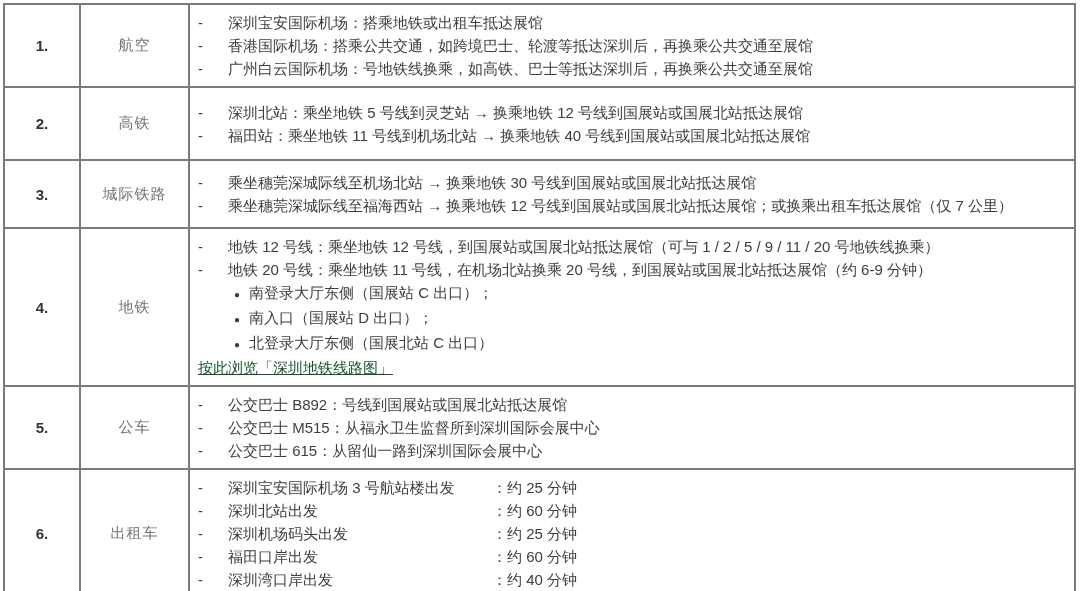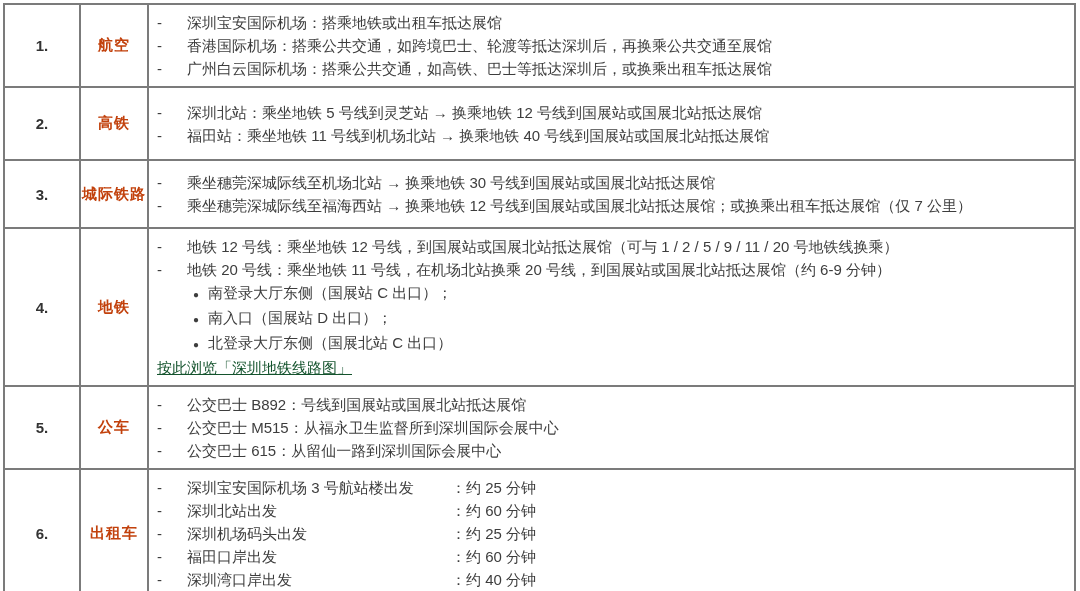--- a/index.html
+++ b/index.html
@@ -21,21 +21,21 @@
     border-collapse: collapse;
     table-layout: fixed;
     color: #3d3d3d;
     font-size: 15px;
   }
   table.transport td {
     border: 2px solid #7b7b7b;
     vertical-align: middle;
   }
   td.num-cell   { width: 76px; text-align: center; font-weight: bold; color: #333; }
-  td.cat-cell   { width: 68px; text-align: center; font-weight: bold; color: #c2410c; letter-spacing: 1px; }
+  td.cat-cell   { width: 109px; text-align: center; font-weight: normal; color: #737373; letter-spacing: 1px; }
   td.content-cell { padding: 6px 10px 6px 8px; }
 
   tr.r1 td { height: 83px; }
   tr.r2 td { height: 73px; }
   tr.r3 td { height: 68px; }
   tr.r4 td { height: 153px; }
   tr.r5 td { height: 73px; }
   tr.r6 td { height: 121px; }
 
   .line {
@@ -70,21 +70,21 @@
         <div class="line">
           <span class="dash">-</span>
           <span>深圳宝安国际机场：搭乘地铁或出租车抵达展馆</span>
         </div>
         <div class="line">
           <span class="dash">-</span>
           <span>香港国际机场：搭乘公共交通，如跨境巴士、轮渡等抵达深圳后，再换乘公共交通至展馆</span>
         </div>
         <div class="line">
           <span class="dash">-</span>
-          <span>广州白云国际机场：搭乘公共交通，如高铁、巴士等抵达深圳后，或换乘出租车抵达展馆</span>
+          <span>广州白云国际机场：号地铁线换乘，如高铁、巴士等抵达深圳后，再换乘公共交通至展馆</span>
         </div>
       </td>
     </tr>
 
     <tr class="r2">
       <td class="num-cell">2.</td>
       <td class="cat-cell">高铁</td>
       <td class="content-cell">
         <div class="line">
           <span class="dash">-</span>

